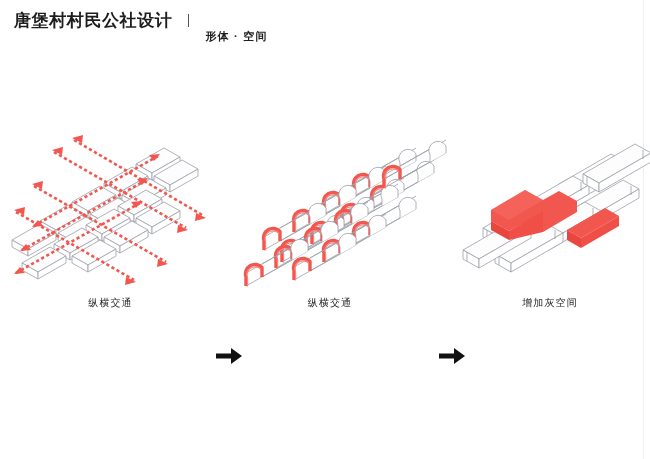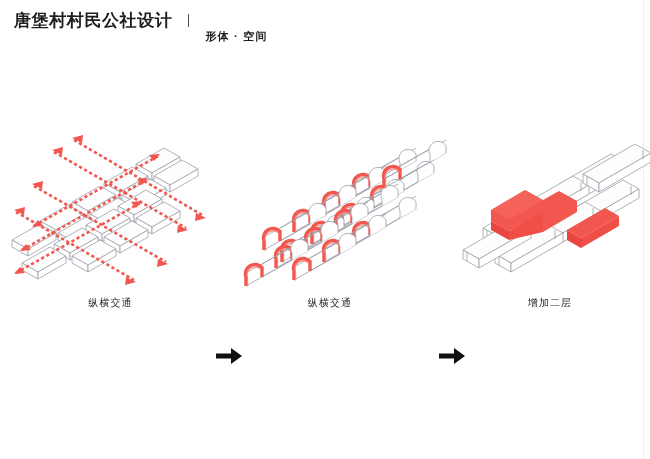--- a/index.html
+++ b/index.html
@@ -292,21 +292,21 @@
             </g>
 
             <g>
               <polygon fill="#F2574F" points="112,100 150,78 164,86 126,108"></polygon>
               <polygon fill="#E8463E" points="112,100 126,108 126,118 112,110"></polygon>
               <polygon fill="#EF4F47" points="126,108 164,86 164,96 126,118"></polygon>
             </g>
           </g>
         </svg>
       </div>
-      <div class="caption">增加二层</div>
+      <div class="caption">增加灰空间</div>
     </div>
 
     <div class="connector" id="connector-1">
       <svg viewBox="0 0 30 26" xmlns="http://www.w3.org/2000/svg">
         <path d="M2,10.5 L17,10.5 L17,5 L28,13 L17,21 L17,15.5 L2,15.5 Z" fill="#111111"></path>
       </svg>
     </div>
 
     <div class="connector" id="connector-2">
       <svg viewBox="0 0 30 26" xmlns="http://www.w3.org/2000/svg">

